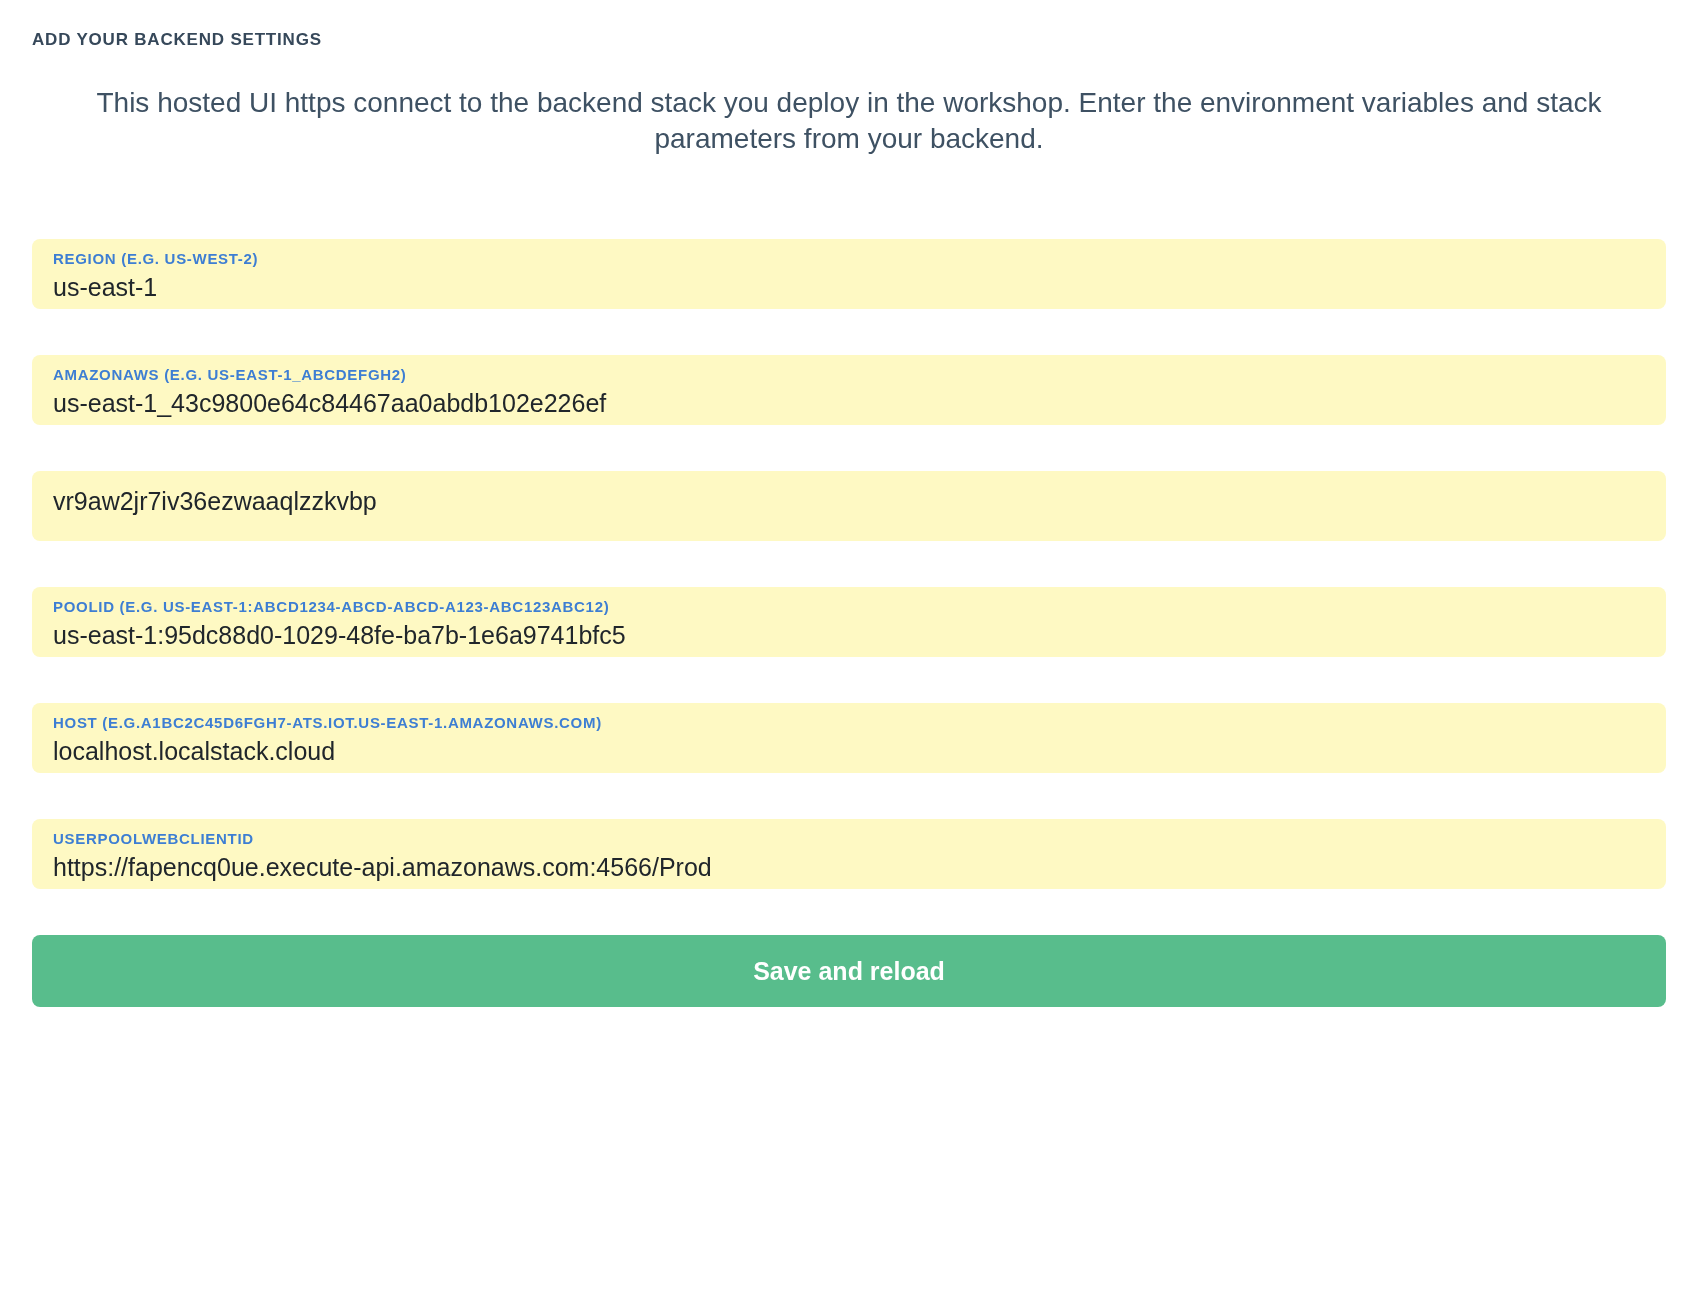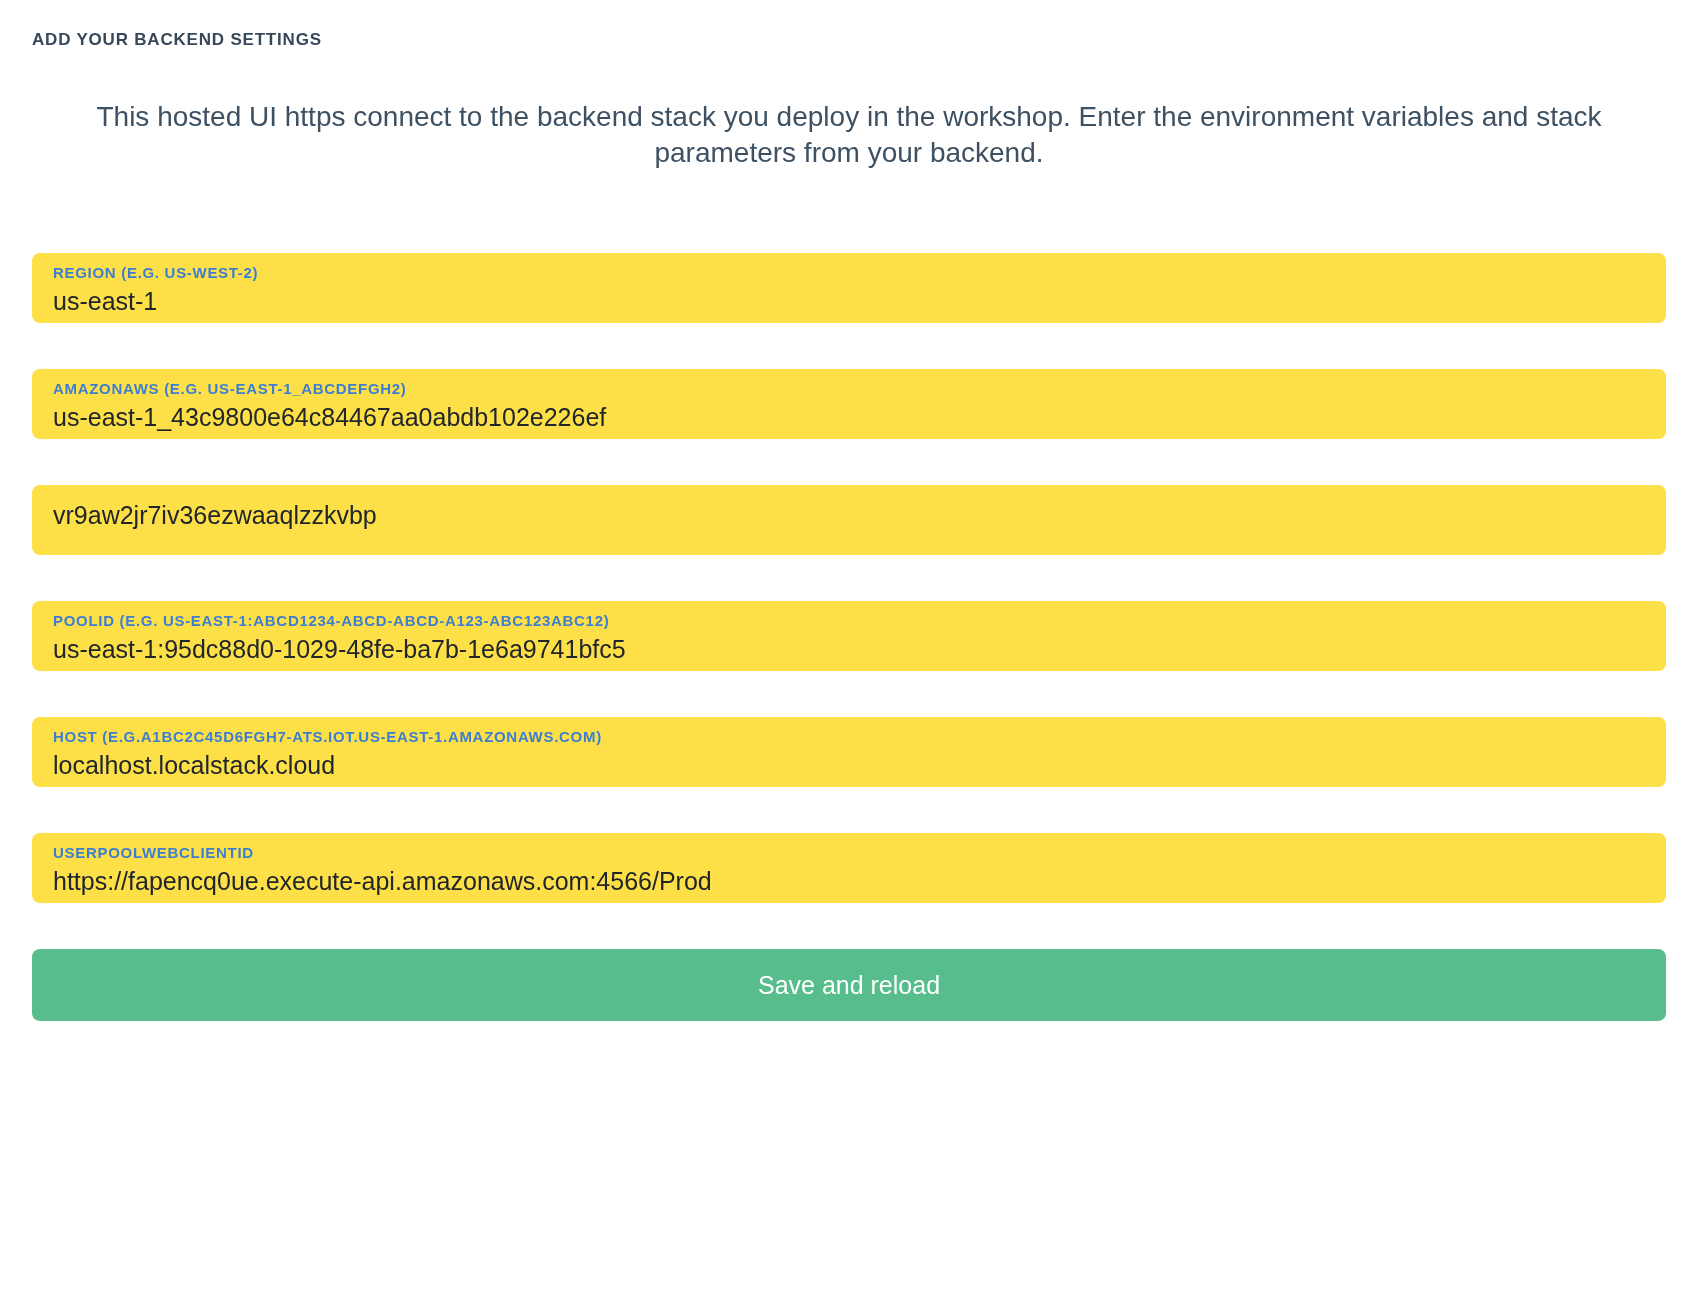--- a/index.html
+++ b/index.html
@@ -14,38 +14,38 @@
     font-family: "Liberation Sans", "DejaVu Sans", sans-serif;
     padding: 30px 32px 26px 32px;
     color: #20262b;
   }
 
   .page-heading {
     font-size: 17px;
     font-weight: 700;
     letter-spacing: 0.8px;
     color: #36485a;
-    margin-bottom: 49px;
+    margin-bottom: 35px;
   }
 
   .page-description {
     font-size: 28px;
     line-height: 36px;
     color: #3e5163;
     text-align: center;
     max-width: 1570px;
     margin: 0 auto 0 auto;
   }
 
   .fields {
     margin-top: 82px;
   }
 
   .field {
-    background: #fde047;
+    background: #fef9c3;
     border-radius: 8px;
     height: 70px;
     padding: 11px 21px 0 21px;
     margin-bottom: 46px;
     cursor: text;
   }
 
   .field-label {
     display: block;
     font-size: 15px;
@@ -73,21 +73,21 @@
     display: block;
     width: 100%;
     height: 72px;
     margin-top: 39px;
     border: none;
     border-radius: 8px;
     background: #58bd8c;
     color: #ffffff;
     font-family: inherit;
     font-size: 25px;
-    font-weight: 400;
+    font-weight: 700;
     cursor: pointer;
   }
 </style>
 </head>
 <body>
 
 <h2 class="page-heading">ADD YOUR BACKEND SETTINGS</h2>
 
 <p class="page-description">This hosted UI https connect to the backend stack you deploy in the workshop. Enter the environment variables and stack parameters from your backend.</p>
 

